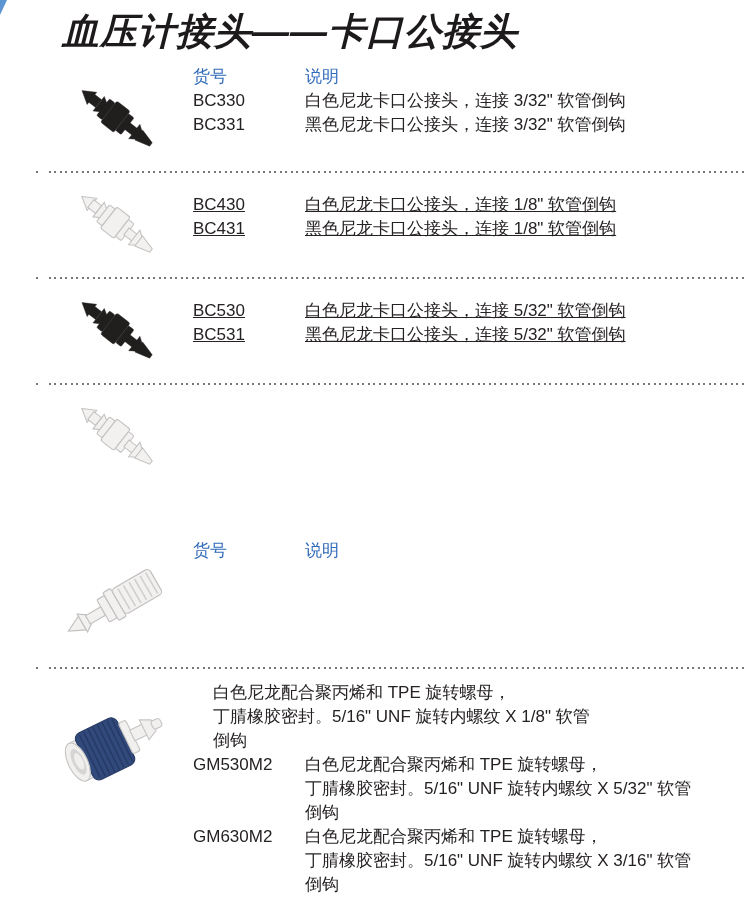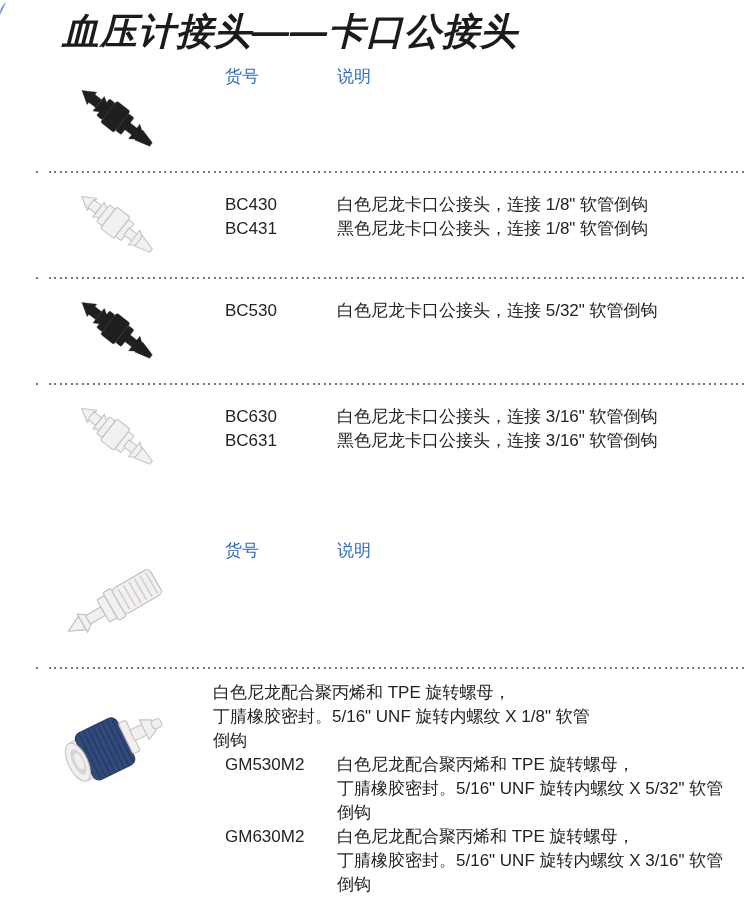--- a/index.html
+++ b/index.html
@@ -3,48 +3,47 @@
 <meta charset="utf-8">
 <style>
   html,body{margin:0;padding:0;background:#ffffff;}
   .page{
     position:relative;
     width:751px;height:923px;
     background:#ffffff;
     overflow:hidden;
     font-family:"Liberation Sans","DejaVu Sans",sans-serif;
     color:#262223;
-    border-radius:14px;
   }
   .corner{position:absolute;top:0;left:0;}
   .section-title{
     margin:0;
     padding:10px 0 8px 62px;
     font-size:37px;
     line-height:44px;
     font-style:italic;
     font-weight:bold;
     letter-spacing:1px;
     color:#1d1a1b;
     white-space:nowrap;
   }
   .section2{margin-top:56px;}
   .group{display:flex;padding:3px 10px 5px 40px;}
   .g-img{flex:0 0 153px;width:153px;display:flex;justify-content:center;align-items:flex-start;}
   .g-rows{flex:1;font-size:17px;line-height:24px;}
   .hdr{display:flex;color:#2f6ab9;}
   .hdr .part{color:#2f6ab9;}
   .row{display:flex;}
-  .part{flex:0 0 92px;width:92px;margin-left:32px;}
+  .part{flex:0 0 92px;width:92px;}
   .desc{flex:1;white-space:pre-line;padding-right:6px;margin-left:20px;}
   .dotsep{display:flex;align-items:center;height:2px;margin:9px 4px 9px 36px;}
   .dotsep .lead{width:2px;height:2px;background:#7b7575;margin-right:11px;}
   .dotsep .line{flex:1;height:2px;background:repeating-linear-gradient(90deg,#7b7575 0 2px,transparent 2px 5.5px);}
   .mt14{margin-top:14px;}
-  .mt8{margin-top:8px;}
+  .mt8{margin-top:8px;text-decoration:underline;}
   
   .conn-black *{fill:#211e1e;stroke:#211e1e;stroke-width:0.5;}
   .conn-white *{fill:#f2f1f0;stroke:#c3c1c0;stroke-width:1.5;}
   .gs-body{fill:#f2f1f0;stroke:#c3c1c0;stroke-width:1.5;}
   .gs-thread{fill:none;stroke:#d2cfce;stroke-width:2;}
   .gm-white{fill:#f1f0ef;stroke:#c6c4c3;stroke-width:1.5;}
   .gm-navy{fill:#32497c;stroke:#283a63;stroke-width:1.5;}
   .gm-knurl{fill:none;stroke:#263a66;stroke-width:2;}
   .gm-holemid{fill:#d7d5d4;stroke:none;}
   .gm-holein{fill:#f0efee;stroke:none;}
@@ -75,20 +74,28 @@
             <polygon points="106,42 116,49 116,61 106,68"></polygon>
             <polygon points="114,46 136,52 136,58 114,64"></polygon>
           </g>
         </svg>
       </div>
       <div class="g-rows">
         <div class="hdr">
           <div class="part">货号</div>
           <div class="desc">说明</div>
         </div>
+        <div class="row">
+          <div class="part">BC330</div>
+          <div class="desc">白色尼龙卡口公接头，连接 3/32" 软管倒钩</div>
+        </div>
+        <div class="row">
+          <div class="part">BC331</div>
+          <div class="desc">黑色尼龙卡口公接头，连接 3/32" 软管倒钩</div>
+        </div>
       </div>
     </div>
 
     <div class="dotsep">
         <span class="lead"></span>
         <span class="line"></span>
       </div>
 
     <div class="group">
       <div class="g-img">
@@ -137,20 +144,24 @@
             <polygon points="106,42 116,49 116,61 106,68"></polygon>
             <polygon points="114,46 136,52 136,58 114,64"></polygon>
           </g>
         </svg>
       </div>
       <div class="g-rows mt8">
         <div class="row">
           <div class="part">BC530</div>
           <div class="desc">白色尼龙卡口公接头，连接 5/32" 软管倒钩</div>
         </div>
+        <div class="row">
+          <div class="part">BC531</div>
+          <div class="desc">黑色尼龙卡口公接头，连接 5/32" 软管倒钩</div>
+        </div>
       </div>
     </div>
 
     <div class="dotsep">
         <span class="lead"></span>
         <span class="line"></span>
       </div>
 
     <div class="group">
       <div class="g-img">
@@ -160,30 +171,20 @@
             <rect x="28" y="48" width="14" height="14"></rect>
             <polygon points="42,42 52,48 52,62 42,68"></polygon>
             <rect x="50" y="40" width="10" height="30" rx="2"></rect>
             <rect x="60" y="36" width="24" height="38" rx="3"></rect>
             <rect x="84" y="40" width="10" height="30" rx="2"></rect>
             <rect x="92" y="49" width="16" height="12"></rect>
             <polygon points="106,42 116,49 116,61 106,68"></polygon>
             <polygon points="114,46 136,52 136,58 114,64"></polygon>
           </g>
         </svg>
-      </div>
-      <div class="g-rows mt8">
-        <div class="row">
-          <div class="part">BC630</div>
-          <div class="desc">白色尼龙卡口公接头，连接 3/16" 软管倒钩</div>
-        </div>
-        <div class="row">
-          <div class="part">BC631</div>
-          <div class="desc">黑色尼龙卡口公接头，连接 3/16" 软管倒钩</div>
-        </div>
       </div>
     </div>
   </div>
 
   <div class="section2">
 
     <div class="group">
       <div class="g-img">
         <svg class="mt14" width="128" height="100" viewBox="0 0 160 120">
           <g transform="rotate(-30 80 60)">

